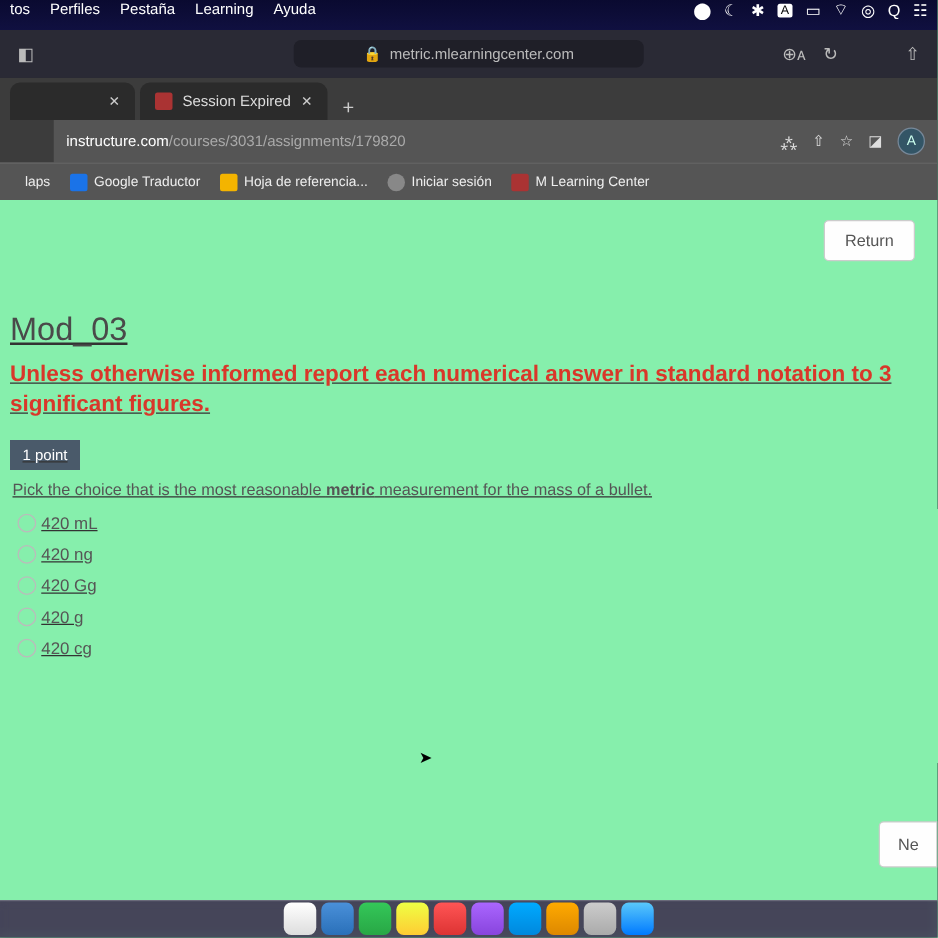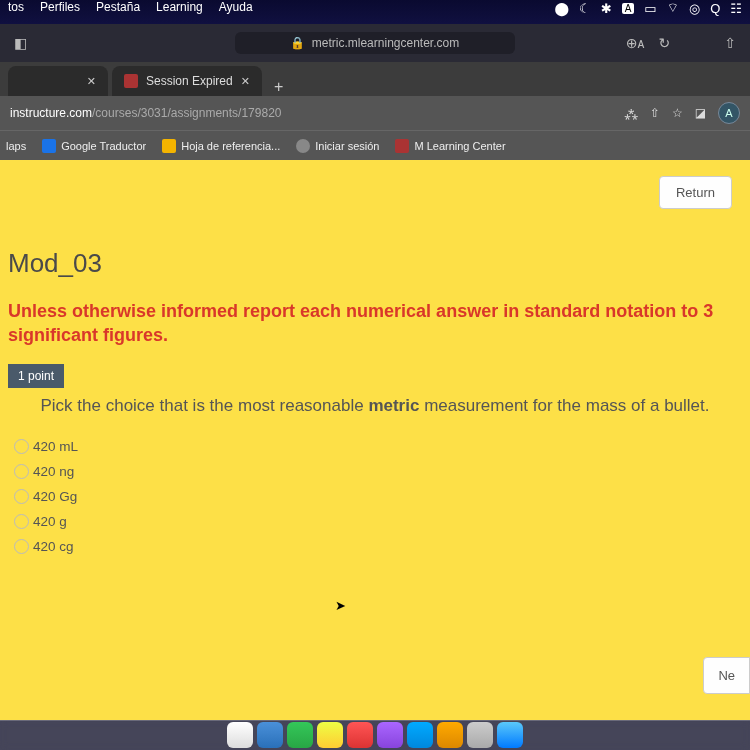--- a/index.html
+++ b/index.html
@@ -15,41 +15,41 @@
     .safari-right-icons { position: absolute; right: 14px; display:flex; gap:14px; color:#bbb; font-size:14px;}
     .safari-left-icons { position: absolute; left: 14px; display:flex; gap:14px; color:#bbb; font-size:14px;}
     
     .chrome-window { background: #3c3c3c; color:#ddd; }
     .chrome-tabs { height: 34px; display:flex; align-items:flex-end; padding: 0 8px; gap:0; }
     .chrome-tab { height: 30px; padding: 0 12px; display:flex; align-items:center; gap:8px; font-size:12px; border-radius: 8px 8px 0 0; background:#2b2b2b; margin-right:4px; max-width:180px; }
     .chrome-tab .x { font-size:11px; color:#ccc; cursor:pointer; }
     .chrome-tab .fav { width:14px; height:14px; background:#a33; border-radius:2px; display:inline-block;}
     .new-tab { color:#ccc; padding:0 8px; font-size:16px; cursor:pointer;}
     
-    .chrome-urlbar { height: 34px; background:#555; display:flex; align-items:center; padding: 0 10px; gap:23px; font-size:12px; color:#ddd; }
+    .chrome-urlbar { height: 34px; background:#555; display:flex; align-items:center; padding: 0 10px; gap:23px; font-size:12px; color:#ddd;margin-left:43px; }
     .chrome-url { flex:1; color:#eee; }
     .chrome-url .domain { color:#fff; }
     .chrome-url .path { color:#aaa; }
     .chrome-right { display:flex; gap:12px; align-items:center;}
     .avatar { width:22px; height:22px; border-radius:50%; background:#356; color:#cfe; display:flex; align-items:center; justify-content:center; font-size:11px; border:1px solid #789;}
     
-    .bookmarks { height: 30px; background:#555; display:flex; align-items:center; padding: 0 6px; gap:16px; font-size:11px; color:#eee; border-top:1px solid #666;}
+    .bookmarks { height: 30px; background:#555; display:flex; align-items:center; padding: 0 20px; gap:16px; font-size:11px; color:#eee; border-top:1px solid #666;}
     .bm-item { display:flex; align-items:center; gap:5px; cursor:pointer;}
     .bm-icon { width:14px; height:14px; border-radius:2px; display:inline-block;}
     
-    .page { background: #fde047; height: 560px; position:relative; color:#333; }
+    .page { background: #86efac; height: 560px; position:relative; color:#333;text-decoration:underline; }
     .return-btn { position:absolute; top:16px; right:18px; padding:8px 16px; border:1px solid #ccc; border-radius:4px; background:#fefefe; font-size:13px; color:#555; cursor:pointer;}
     
     .content { padding: 88px 10px 0 8px; }
-    .mod-title { font-size: 26px; color:#4a4a4a; font-weight:400; margin-bottom: 20px; }
+    .mod-title { font-size: 26px; color:#4a4a4a; font-weight:400; margin-bottom: 8px; }
     .instruction { font-size: 18px; color:#d9372a; font-weight:700; line-height:1.35; margin-bottom: 16px; padding-right:10px;}
     
     .points-bar { display:flex; align-items:flex-start; margin-bottom:8px; }
     .points-tab { background:#4a5a6a; color:#fff; font-size:12px; padding:5px 10px; }
-    .question { font-size:17px; color:#555; margin:6px 0 23px 2px;text-align:center; }
+    .question { font-size:13px; color:#555; margin:6px 0 12px 2px; }
     .question .bold { font-weight:700; }
     
     .options { display:flex; flex-direction:column; gap:10px; padding-left:6px;}
     .opt { display:flex; align-items:center; gap:4px; font-size:13.5px; color:#555; }
     .radio { width:15px; height:15px; border:1.5px solid #bbb; border-radius:50%; cursor:pointer; flex-shrink:0;}
     
     .next-btn { position:absolute; bottom:26px; right:0; padding:10px 14px; border:1px solid #ccc; border-left:1px solid #ccc; border-radius:4px 0 0 4px; background:#fefefe; font-size:13px; color:#555; cursor:pointer;}
     
     .dock { position:absolute; bottom:0; left:0; right:0; height:30px; background:rgba(200,200,220,0.25); display:flex; justify-content:center; align-items:flex-end; gap:4px; padding-bottom:2px; backdrop-filter: blur(4px); border-top:1px solid rgba(255,255,255,0.2);}
     .dock-item { width:26px; height:26px; border-radius:6px; }

